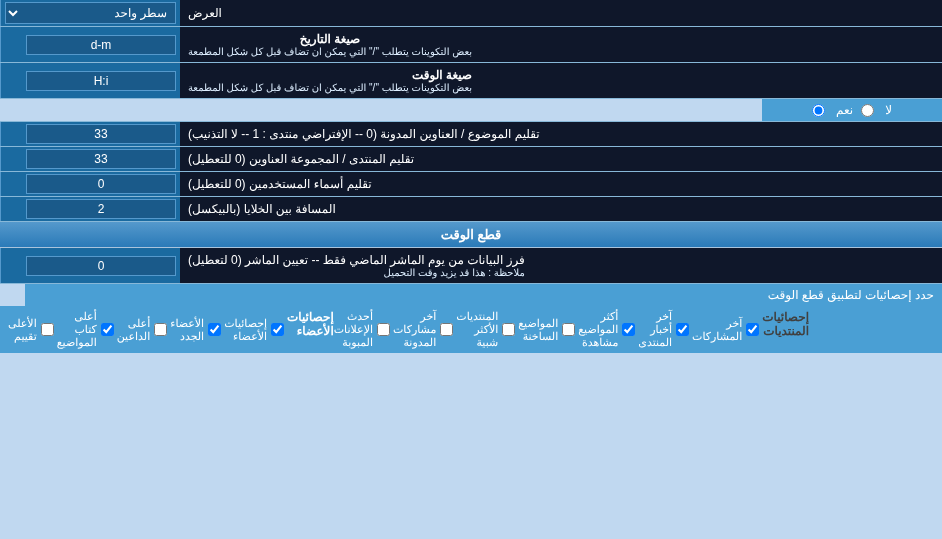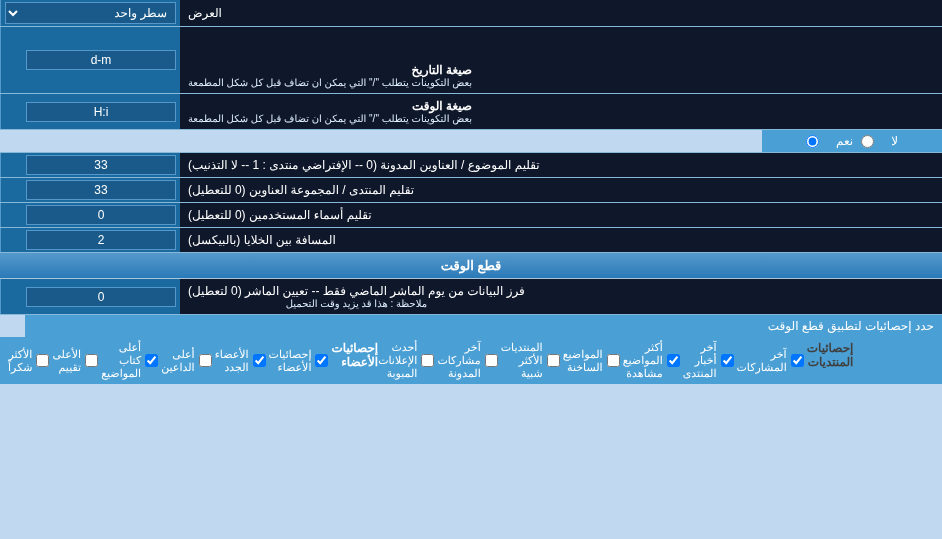--- a/index.html
+++ b/index.html
@@ -41,21 +41,21 @@
       min-width: 180px;
       width: 180px;
       gap: 8px;
       flex-direction: row-reverse;
     }
     .radio-label {
       color: #fff;
       font-size: 12px;
       display: flex;
       align-items: center;
-      gap: 17px;
+      gap: 11px;
     }
     .checkboxes-area {
       display: flex;
       width: 100%;
       background: #4a9fd4;
       padding: 4px 8px;
     }
     .checkbox-column {
       flex: 1;
       display: flex;
@@ -136,21 +136,21 @@
       <select class="select-field">
         <option>سطر واحد</option>
         <option>سطرين</option>
         <option>ثلاثة أسطر</option>
       </select>
     </div>
   </div>
 
   <div class="row-top">
     <div class="full-label">
-      <div style="text-align:right;margin-top:31px;">
+      <div style="text-align:center;">
         <div style="font-weight:bold;">صيغة التاريخ</div>
         <div style="font-size:10px;color:#ddeeff;">بعض التكوينات يتطلب "/" التي يمكن ان تضاف قبل كل شكل المطمعة</div>
       </div>
     </div>
     <div class="input-row-cell">
       <input type="text" class="slim-input" value="d-m" style="">
     </div>
   </div>
 
   <div class="row-top">
@@ -213,21 +213,21 @@
       <input type="text" class="slim-input" value="2" style="">
     </div>
   </div>
 
   <div class="section-header">
     <span>قطع الوقت</span>
   </div>
 
   <div class="row-top">
     <div class="full-label">
-      <div style="text-align:center;">
+      <div style="text-align:right;">
         <div>فرز البيانات من يوم الماشر الماضي فقط -- تعيين الماشر (0 لتعطيل)</div>
         <div style="font-size:10px;color:#ddeeff;">ملاحظة : هذا قد يزيد وقت التحميل</div>
       </div>
     </div>
     <div class="input-row-cell">
       <input type="text" class="slim-input" value="0" style="">
     </div>
   </div>
 
   <div class="apply-row">
@@ -285,20 +285,16 @@
         <input type="checkbox" style="">
       </div>
       <div class="checkbox-item">
         <span>أعلى كتاب المواضيع</span>
         <input type="checkbox" checked="" style="">
       </div>
       <div class="checkbox-item">
         <span>الأعلى تقييم</span>
         <input type="checkbox" style="">
       </div>
-      <div class="checkbox-item">
-        <span>الأكثر شكراً</span>
-        <input type="checkbox" style="">
-      </div>
     </div>
   </div>
 
 </div>
 
 </body></html>

